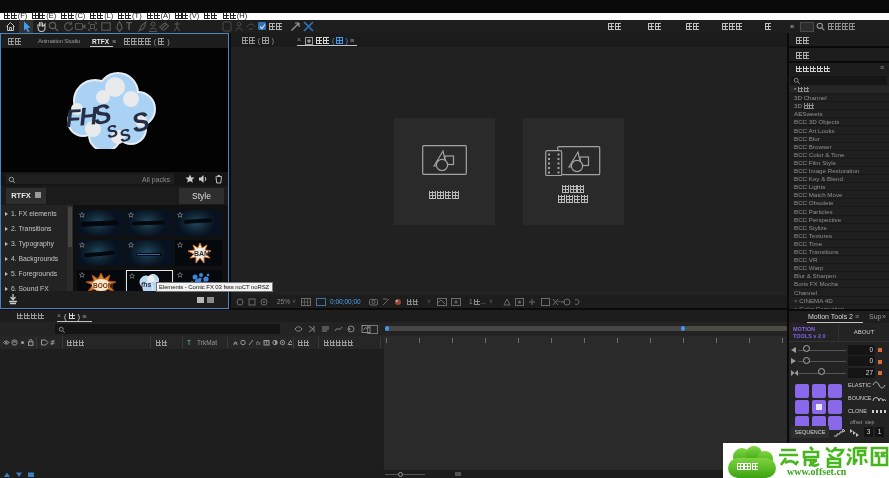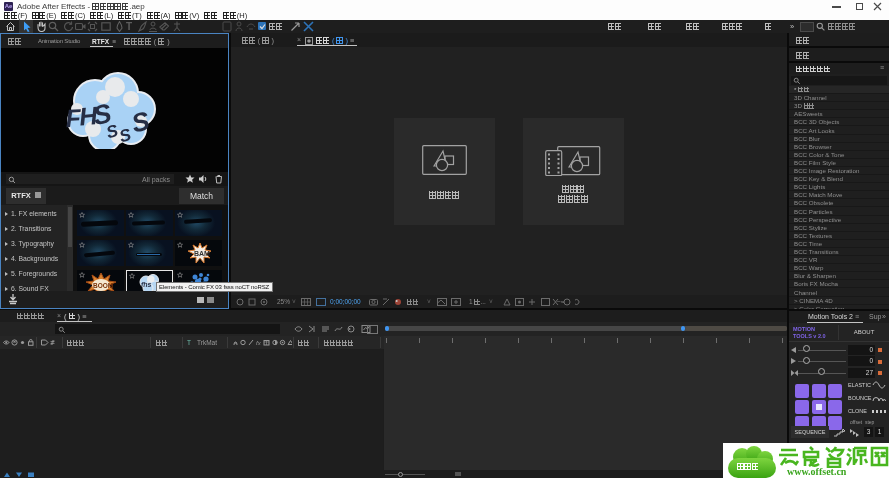--- a/index.html
+++ b/index.html
@@ -2,29 +2,20 @@
 <html><head><meta charset="utf-8"><style>
 *{margin:0;padding:0;box-sizing:border-box}
 body{width:889px;height:478px;overflow:hidden;font-family:"Liberation Sans",sans-serif;background:#0a0a0a}
 #app{position:relative;width:889px;height:478px;background:#0a0a0a;overflow:hidden}
 .abs{position:absolute}
 .z{display:inline-block;width:.82em;height:.86em;margin:0 .1em -.08em 0;background:repeating-linear-gradient(0deg,currentColor 0 1px,transparent 1px 3px),repeating-linear-gradient(90deg,currentColor 0 1px,transparent 1px 3.2px)}
 </style></head>
 <body>
 <div id="app">
 
-<div class="abs" style="left:0;top:0;width:889px;height:13px;background:#fdfdfd">
-  <div class="abs" style="left:4px;top:2px;width:9px;height:9px;background:#2e2253;border-radius:1px;color:#b8a2f0;font-size:6px;font-weight:bold;text-align:center;line-height:9px">Ae</div>
-  <div class="abs" style="left:17px;top:2px;font-size:8px;color:#3c3c3c">Adobe After Effects - <span class="z"></span><span class="z"></span><span class="z"></span><span class="z"></span><span class="z"></span>.aep</div>
-  <div class="abs" style="left:832px;top:6px;width:9px;height:1.5px;background:#4a4a4a"></div>
-  <div class="abs" style="left:856px;top:3px;width:7px;height:7px;border:1.2px solid #4a4a4a"></div>
-  <svg class="abs" style="left:873px;top:2px" width="9" height="9" viewBox="0 0 9 9">
-        <path d="M1 1 L8 8 M8 1 L1 8" stroke="#4a4a4a" stroke-width="1.2"></path>
-      </svg>
-</div>
 <div class="abs" style="left:0;top:13px;width:889px;height:7px;background:#fdfdfd"></div>
 <div class="abs" style="left:4px;top:11px;font-size:7.5px;color:#222;white-space:nowrap;z-index:5"><span style="margin-right:5px"><span class="z"></span><span class="z"></span>(F)</span><span style="margin-right:5px"><span class="z"></span><span class="z"></span>(E)</span><span style="margin-right:5px"><span class="z"></span><span class="z"></span>(C)</span><span style="margin-right:5px"><span class="z"></span><span class="z"></span>(L)</span><span style="margin-right:5px"><span class="z"></span><span class="z"></span>(T)</span><span style="margin-right:5px"><span class="z"></span><span class="z"></span>(A)</span><span style="margin-right:5px"><span class="z"></span><span class="z"></span>(V)</span><span style="margin-right:5px"><span class="z"></span><span class="z"></span></span><span style="margin-right:5px"><span class="z"></span><span class="z"></span>(H)</span></div>
 <div class="abs" style="left:0;top:20px;width:889px;height:13px;background:#1e1e1e">
       <svg class="abs" style="left:5px;top:1px" width="11" height="11" viewBox="0 0 11 11">
         <path d="M1.5 5.5 L5.5 1.5 9.5 5.5 M2.5 5 V9.5 H8.5 V5 M4.5 9.5 V6.5 H6.5 V9.5" stroke="#c2c2c2" stroke-width="1" fill="none"></path>
       </svg>
       <div class="abs" style="left:19px;top:0;width:14px;height:13px;background:#333"></div>
       <svg class="abs" style="left:22px;top:1px" width="10" height="11" viewBox="0 0 10 11">
         <path d="M2 0.5 L8.5 6.5 5.5 7 7.5 10.5 5.8 11 4 7.8 2 9.5 Z" fill="#3e9df5"></path>
       </svg>
@@ -156,21 +147,21 @@
  </div>
  <svg class="abs" style="left:184px;top:2px" width="40" height="10" viewBox="0 0 40 10">
   <path d="M5 0.5 L6.3 3.4 9.5 3.6 7.1 5.7 7.9 8.8 5 7.1 2.1 8.8 2.9 5.7 0.5 3.6 3.7 3.4 Z" fill="#cfcfcf"></path>
   <path d="M14 3.5 H16 L18.5 1 V9 L16 6.5 H14 Z" fill="#cfcfcf"></path>
           <path d="M20 3 A3 3 0 0 1 20 7" stroke="#cfcfcf" fill="none"></path>
   <path d="M31.5 2.5 H36.5 M31 2.5 L31.7 9 H35.8 L36.5 2.5 M32.5 1.5 H35" stroke="#cfcfcf" stroke-width="0.9" fill="none"></path>
  </svg>
 </div>
       <div class="abs" style="left:0px;top:152px;width:227px;height:19px;background:#1b1b1b">
  <div class="abs" style="left:5px;top:2px;width:40px;height:16px;background:#2e2e2e;color:#e8e8e8;font-size:7.5px;font-weight:bold;line-height:16px;text-align:center">RTFX <span style="display:inline-block;width:6px;height:6px;background:#9a9a9a;margin-left:2px"></span></div>
- <div class="abs" style="left:178px;top:2px;width:45px;height:16px;background:#2e2e2e;color:#dedede;font-size:8.5px;line-height:16px;text-align:center">Match</div>
+ <div class="abs" style="left:178px;top:2px;width:45px;height:16px;background:#2e2e2e;color:#dedede;font-size:8.5px;line-height:16px;text-align:center">Style</div>
 </div>
       <div class="abs" style="left:0px;top:171px;width:66px;height:86px;background:#232323;overflow:hidden">
         <div class="abs" style="left:4px;top:5px;width:62px;font-size:6.8px;color:#c5c5c5;white-space:nowrap"><span style="display:inline-block;width:0;height:0;border-left:3.5px solid #bbb;border-top:2.5px solid transparent;border-bottom:2.5px solid transparent;margin-right:3px"></span>1. FX elements</div>
         <div class="abs" style="left:4px;top:20px;width:62px;font-size:6.8px;color:#c5c5c5;white-space:nowrap"><span style="display:inline-block;width:0;height:0;border-left:3.5px solid #bbb;border-top:2.5px solid transparent;border-bottom:2.5px solid transparent;margin-right:3px"></span>2. Transitions</div>
         <div class="abs" style="left:4px;top:35px;width:62px;font-size:6.8px;color:#c5c5c5;white-space:nowrap"><span style="display:inline-block;width:0;height:0;border-left:3.5px solid #bbb;border-top:2.5px solid transparent;border-bottom:2.5px solid transparent;margin-right:3px"></span>3. Typography</div>
         <div class="abs" style="left:4px;top:50px;width:62px;font-size:6.8px;color:#c5c5c5;white-space:nowrap"><span style="display:inline-block;width:0;height:0;border-left:3.5px solid #bbb;border-top:2.5px solid transparent;border-bottom:2.5px solid transparent;margin-right:3px"></span>4. Backgrounds</div>
         <div class="abs" style="left:4px;top:65px;width:62px;font-size:6.8px;color:#c5c5c5;white-space:nowrap"><span style="display:inline-block;width:0;height:0;border-left:3.5px solid #bbb;border-top:2.5px solid transparent;border-bottom:2.5px solid transparent;margin-right:3px"></span>5. Foregrounds</div>
         <div class="abs" style="left:4px;top:80px;width:62px;font-size:6.8px;color:#c5c5c5;white-space:nowrap"><span style="display:inline-block;width:0;height:0;border-left:3.5px solid #bbb;border-top:2.5px solid transparent;border-bottom:2.5px solid transparent;margin-right:3px"></span>6. Sound FX</div>
       </div>
       <div class="abs" style="left:66px;top:171px;width:6px;height:86px;background:#2b2b2b">

